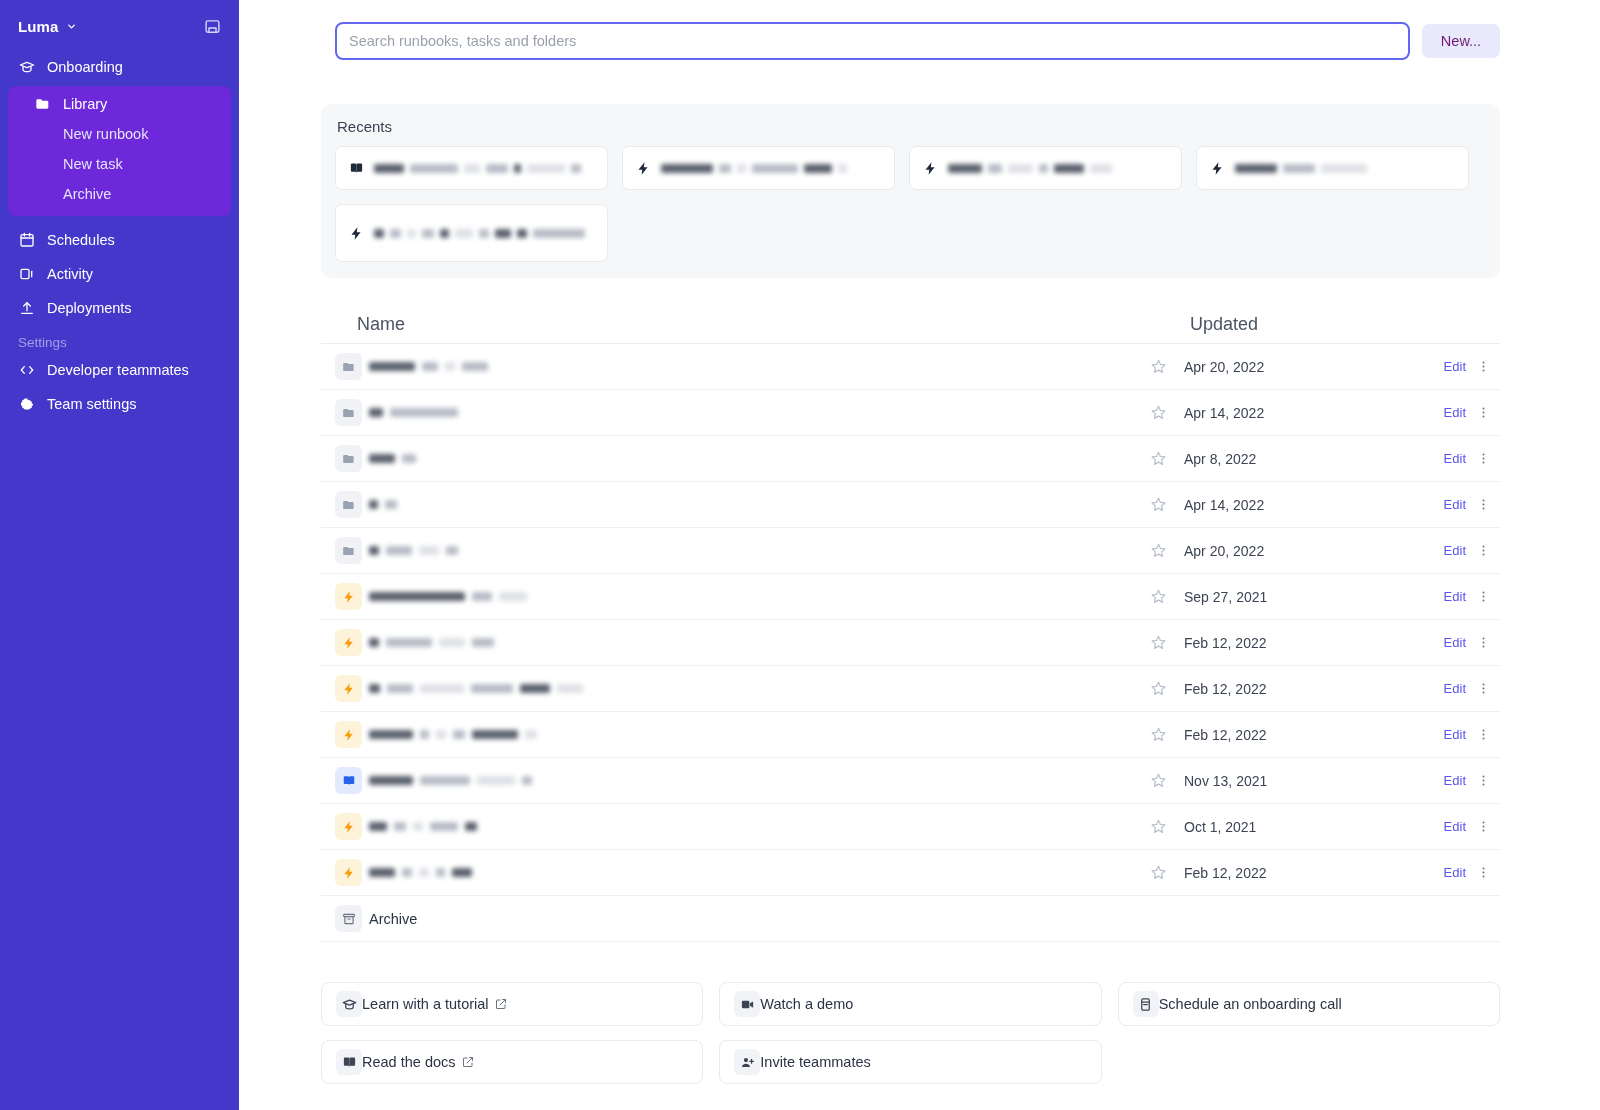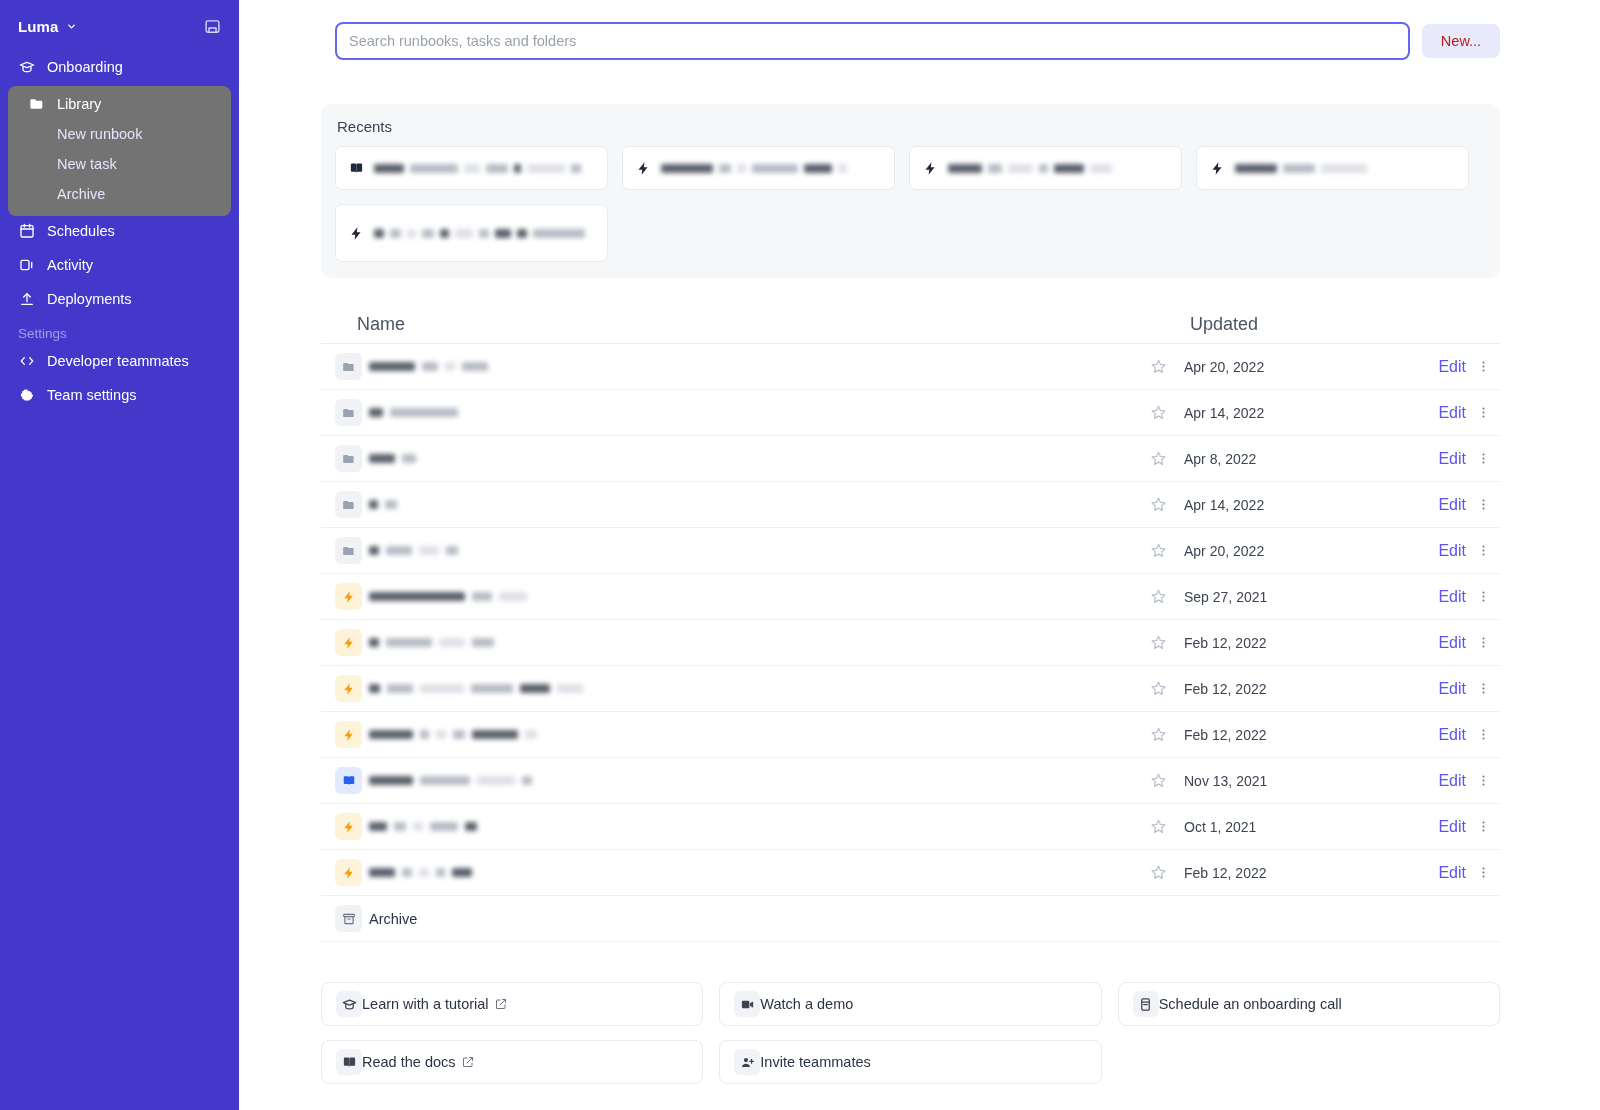--- a/index.html
+++ b/index.html
@@ -45,24 +45,24 @@
     font-size: 14.5px; color: #ffffff;
     cursor: pointer;
     margin-bottom: 4px;
   }
   .nav-item .nv-ic {
     width: 18px; height: 18px; margin-right: 11px;
     display: inline-flex; align-items: center; justify-content: center;
     flex: 0 0 18px;
   }
   .nav-group-active {
-    background: #737373;
+    background: #6d28d9;
     border-radius: 8px;
-    padding: 3px 0 7px 10px;
-    margin: 0 0 0 0;
+    padding: 3px 0 7px 16px;
+    margin: 0 0 9px 0;
   }
   .nav-group-active .nav-item { margin-bottom: 0; }
   .subnav-item {
     display: flex; align-items: center;
     height: 30px; padding: 0 10px 0 39px;
     font-size: 14.5px; color: #e6e4fb;
     cursor: pointer; border-radius: 6px;
   }
   .nav-section-label {
     font-size: 13.5px; color: #a59ee8;
@@ -88,21 +88,21 @@
     padding: 0 12px;
     font-size: 14.5px;
     font-family: inherit;
     color: #1f2937;
     outline: none;
     background: #fff;
   }
   .search-input::placeholder { color: #9aa1ac; }
   .new-btn {
     height: 34px; min-width: 78px;
-    background: #e8e9fb; color: #b91c1c;
+    background: #e8e9fb; color: #701a75;
     border: none; border-radius: 7px;
     font-size: 14.5px; font-family: inherit;
     cursor: pointer;
     padding: 0 14px;
   }
 
   
   .recents {
     margin: 27px 100px 0 82px;
     background: #f6f7f9;
@@ -160,21 +160,21 @@
     flex: 0 0 27px; margin: 0 7px 0 12px;
   }
   .ic-folder { background: #f1f2f6; }
   .ic-bolt   { background: #fdf3d8; }
   .ic-book   { background: #e3eafd; }
   .ic-archive{ background: #f1f2f6; }
   .row-name { flex: 1; display: flex; flex-wrap: wrap; gap: 4px 7px; align-items: center; padding-right: 20px; }
   .row-name-text { font-size: 14.5px; color: #2b3445; }
   .row-star { width: 34px; display: flex; align-items: center; justify-content: flex-start; }
   .row-date { width: 230px; font-size: 14px; color: #3c4453; }
-  .row-edit { width: 52px; font-size: 16px; color: #5b55ea; text-align: right; }
+  .row-edit { width: 52px; font-size: 13px; color: #5b55ea; text-align: right; }
   .row-kebab { width: 34px; display: flex; align-items: center; justify-content: center; }
 
   
   .footer {
     margin: 40px 100px 0 82px;
     display: grid;
     grid-template-columns: repeat(3, 1fr);
     gap: 14px 16px;
   }
   .fcard {

